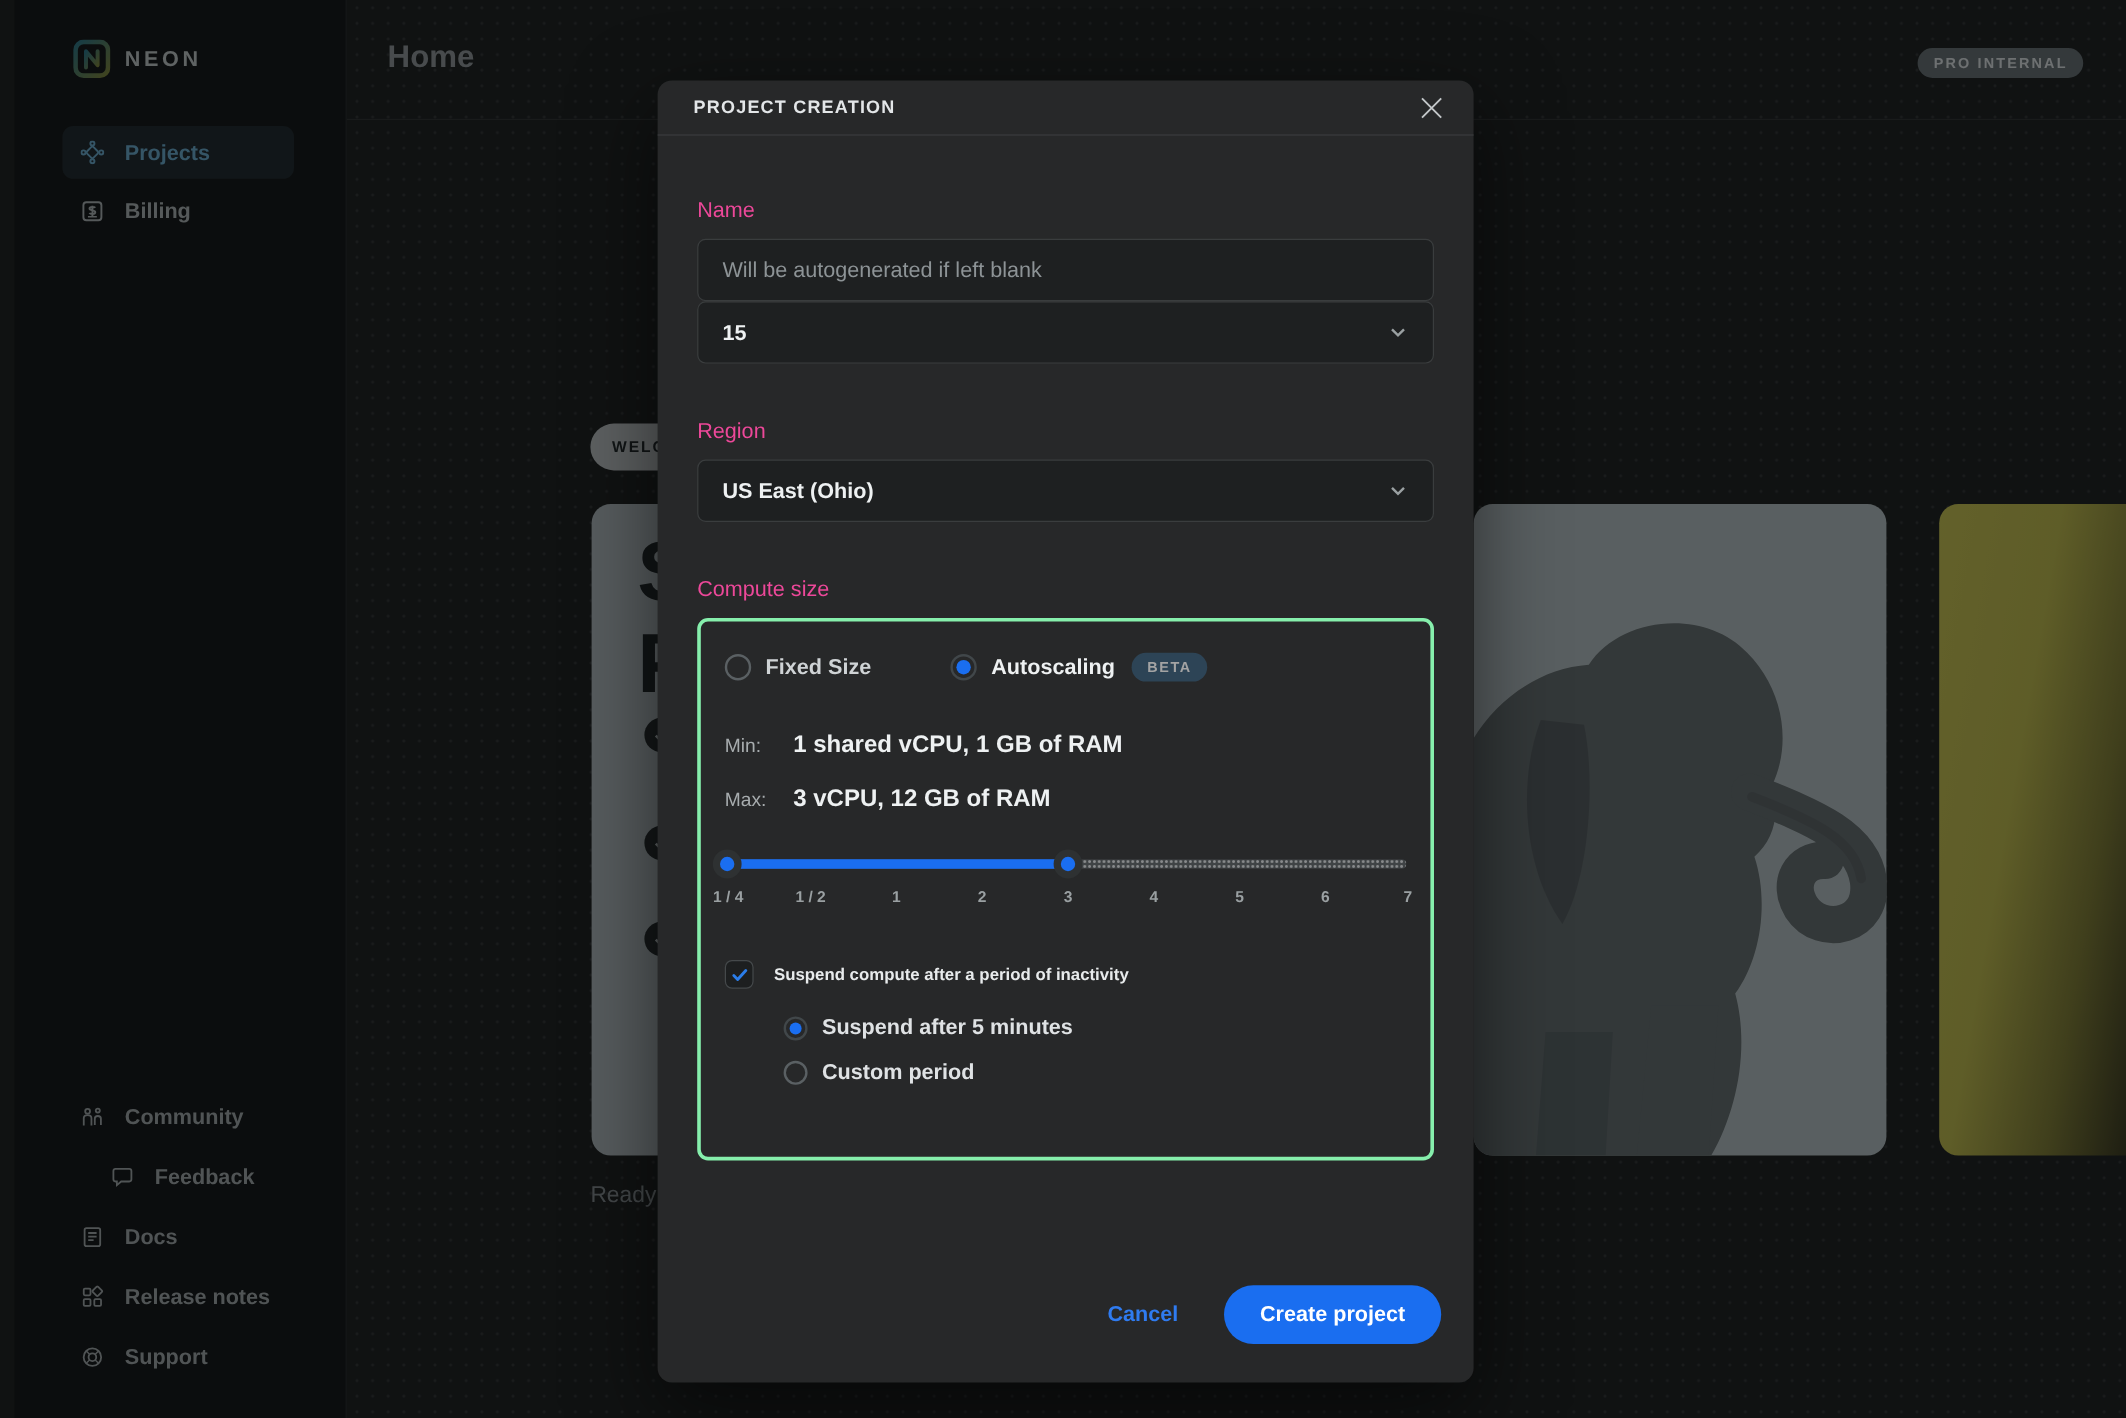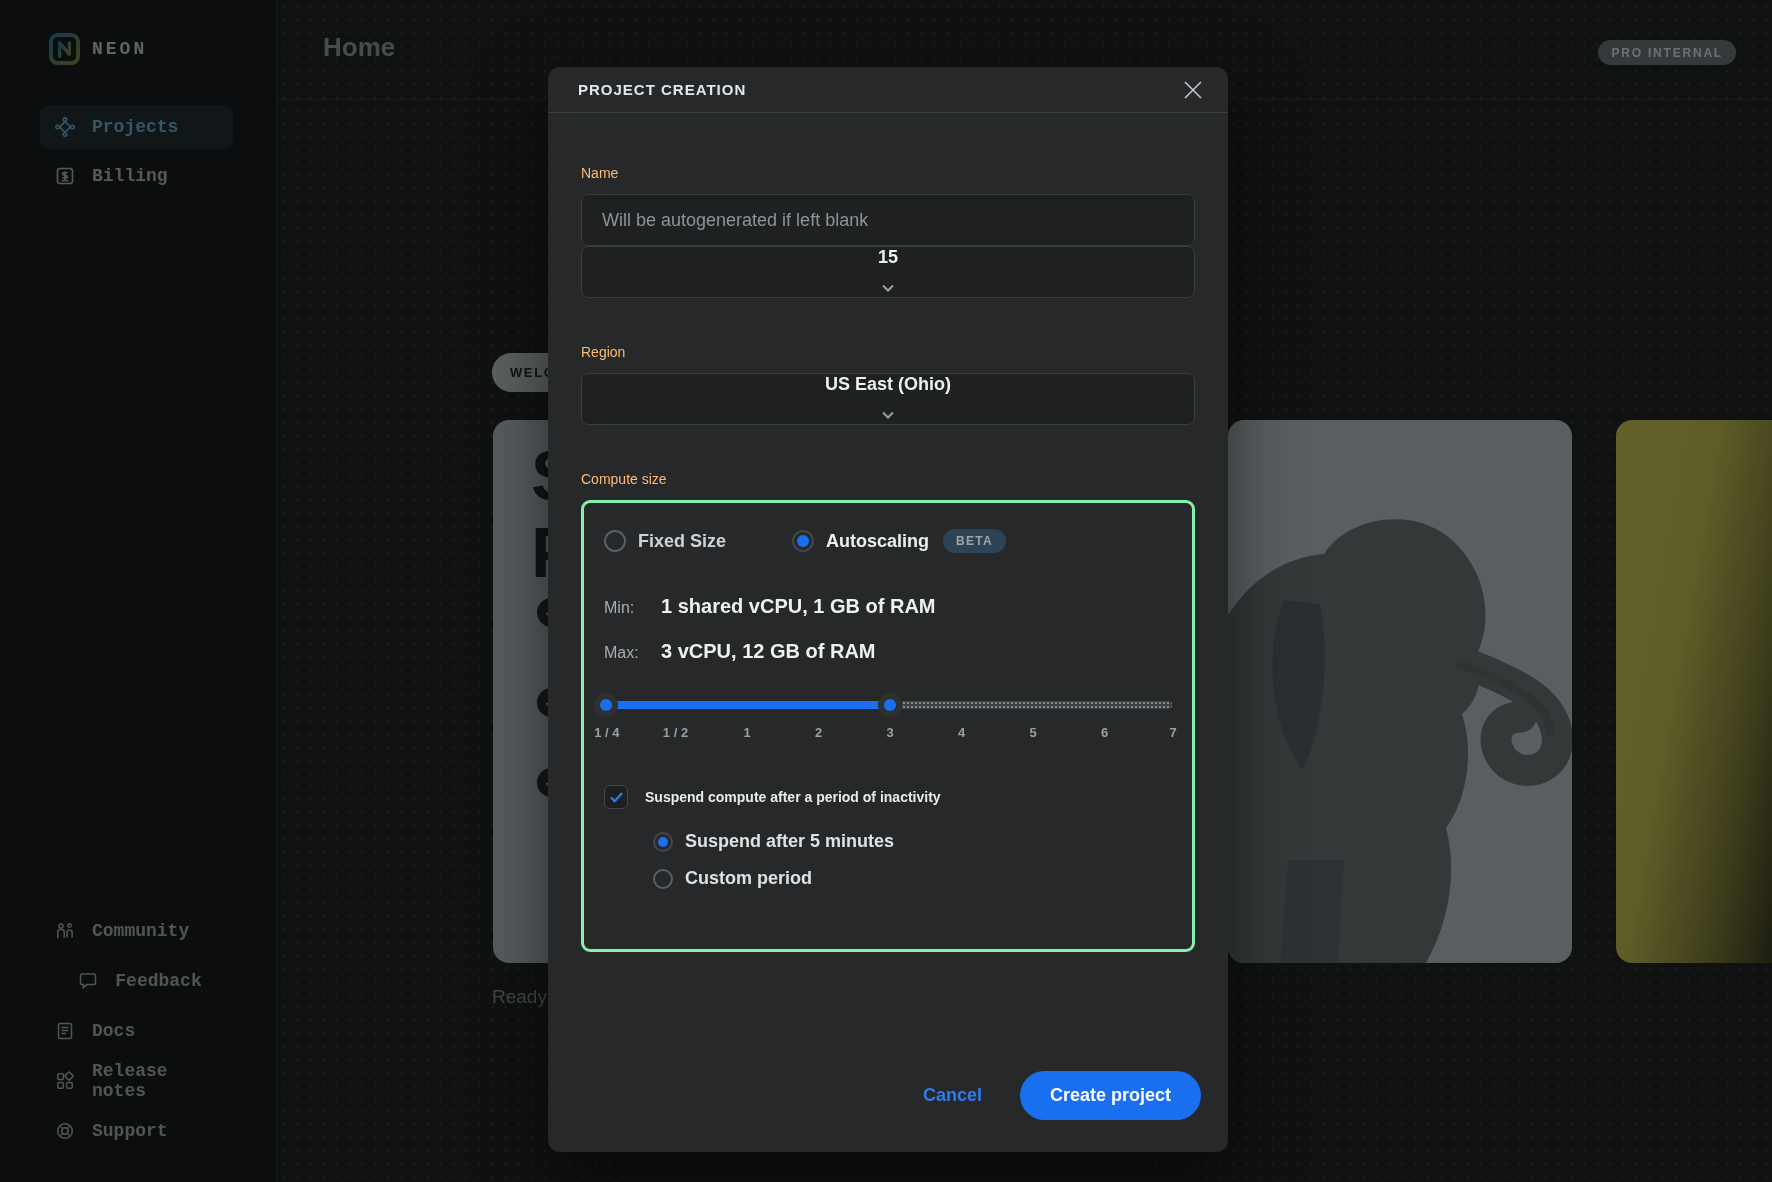--- a/index.html
+++ b/index.html
@@ -1,21 +1,21 @@
 <!DOCTYPE html>
 <html><head>
 <meta charset="utf-8">
 <style>
   * { margin:0; padding:0; box-sizing:border-box; }
   html,body { background:#000; }
   body { font-family:"Liberation Sans", sans-serif; }
   .app { position:relative; width:1772px; height:1182px; overflow:hidden; background:#202223; }
 
   
-  .sidebar { position:absolute; left:0; top:0; width:277px; height:1182px; background:#161819; border-right:1px solid #2c2f30; z-index:1;font-family:Liberation Mono, monospace; }
+  .sidebar { position:absolute; left:12px; top:0; width:277px; height:1182px; background:#161819; border-right:1px solid #2c2f30; z-index:1; }
   .logo-row { position:absolute; left:49px; top:33px; display:flex; align-items:center; gap:12px; }
   .logo-mark { width:31px; height:32px; }
   .logo-text { font-size:18px; font-weight:bold; letter-spacing:3px; color:#cfd4d6; }
   .nav-item { position:absolute; left:40px; width:193px; height:44px; display:flex; align-items:center; gap:17px; padding:0 15px; border-radius:9px; color:#b9bfc2; font-size:18px; font-weight:600; }
   .nav-item.active { background:#232b31; color:#72b6dc; }
   .nav-item .ni { width:20px; height:20px; flex:0 0 auto; }
   .side-bottom-item { position:absolute; left:40px; width:200px; height:44px; display:flex; align-items:center; gap:17px; padding:0 15px; color:#aeb4b7; font-size:18px; font-weight:600; }
   .side-bottom-item .ni { width:20px; height:20px; flex:0 0 auto; }
 
   
@@ -40,25 +40,25 @@
     background:linear-gradient(100deg,#d6d058 0%,#cdc752 35%,#8a8639 62%,#35331f 88%,#1c1b12 100%); }
 
   
   .overlay { position:absolute; inset:0; background:rgba(4,5,6,0.55); z-index:5; }
   .modal { position:absolute; left:548px; top:67px; width:680px; height:1085px; background:#272829; border-radius:12px; z-index:6; box-shadow:0 24px 70px rgba(0,0,0,0.55); }
   .modal-header { height:46px; border-bottom:1px solid #3a3d3e; display:flex; align-items:center; justify-content:space-between; padding:0 22px 0 30px; }
   .modal-title { font-size:15px; font-weight:bold; letter-spacing:1px; color:#e3e6e8; }
   .modal-close { width:26px; height:26px; color:#c3c7c9; display:flex; align-items:center; justify-content:center; cursor:pointer; }
   .modal-body { padding:52px 33px 0 33px; }
 
-  .field-label { font-size:14px; color:#fdba74; margin-bottom:13px; }
+  .field-label { font-size:18px; color:#ec4899; margin-bottom:13px; }
   .text-input { width:100%; height:52px; background:#1e2021; border:1px solid #3a3d3e; border-radius:7px; color:#e9ecee; font-size:18px; padding:0 20px; font-family:"Liberation Sans",sans-serif; }
   .text-input::placeholder { color:#8d9396; }
   .field-gap { margin-top:46px; }
-  .select { width:100%; height:52px; background:#1e2021; border:1px solid #3a3d3e; border-radius:7px; display:flex; align-items:center; justify-content:space-between; padding:0 20px; cursor:pointer;flex-direction:column; }
+  .select { width:100%; height:52px; background:#1e2021; border:1px solid #3a3d3e; border-radius:7px; display:flex; align-items:center; justify-content:space-between; padding:0 20px; cursor:pointer; }
   .select-value { color:#eef1f2; font-size:18px; font-weight:600; }
   .select svg { color:#9aa0a2; }
 
   .compute-box { margin-top:13px; border:3px solid #86efac; border-radius:9px; padding:26px 16px 24px 20px; height:452px; }
   .radio-row { display:flex; align-items:center; gap:12px; }
   .radio { width:22px; height:22px; border-radius:50%; border:2px solid #5a6063; flex:0 0 auto; position:relative; cursor:pointer; }
   .radio.checked { border-color:#41474a; }
   .radio.checked::after { content:""; position:absolute; left:50%; top:50%; width:12px; height:12px; margin:-6px 0 0 -6px; border-radius:50%; background:#1a6ef0; }
   .radio-label { font-size:18px; font-weight:600; color:#cfd3d5; }
   .radio-label.bright { color:#eef1f2; }

